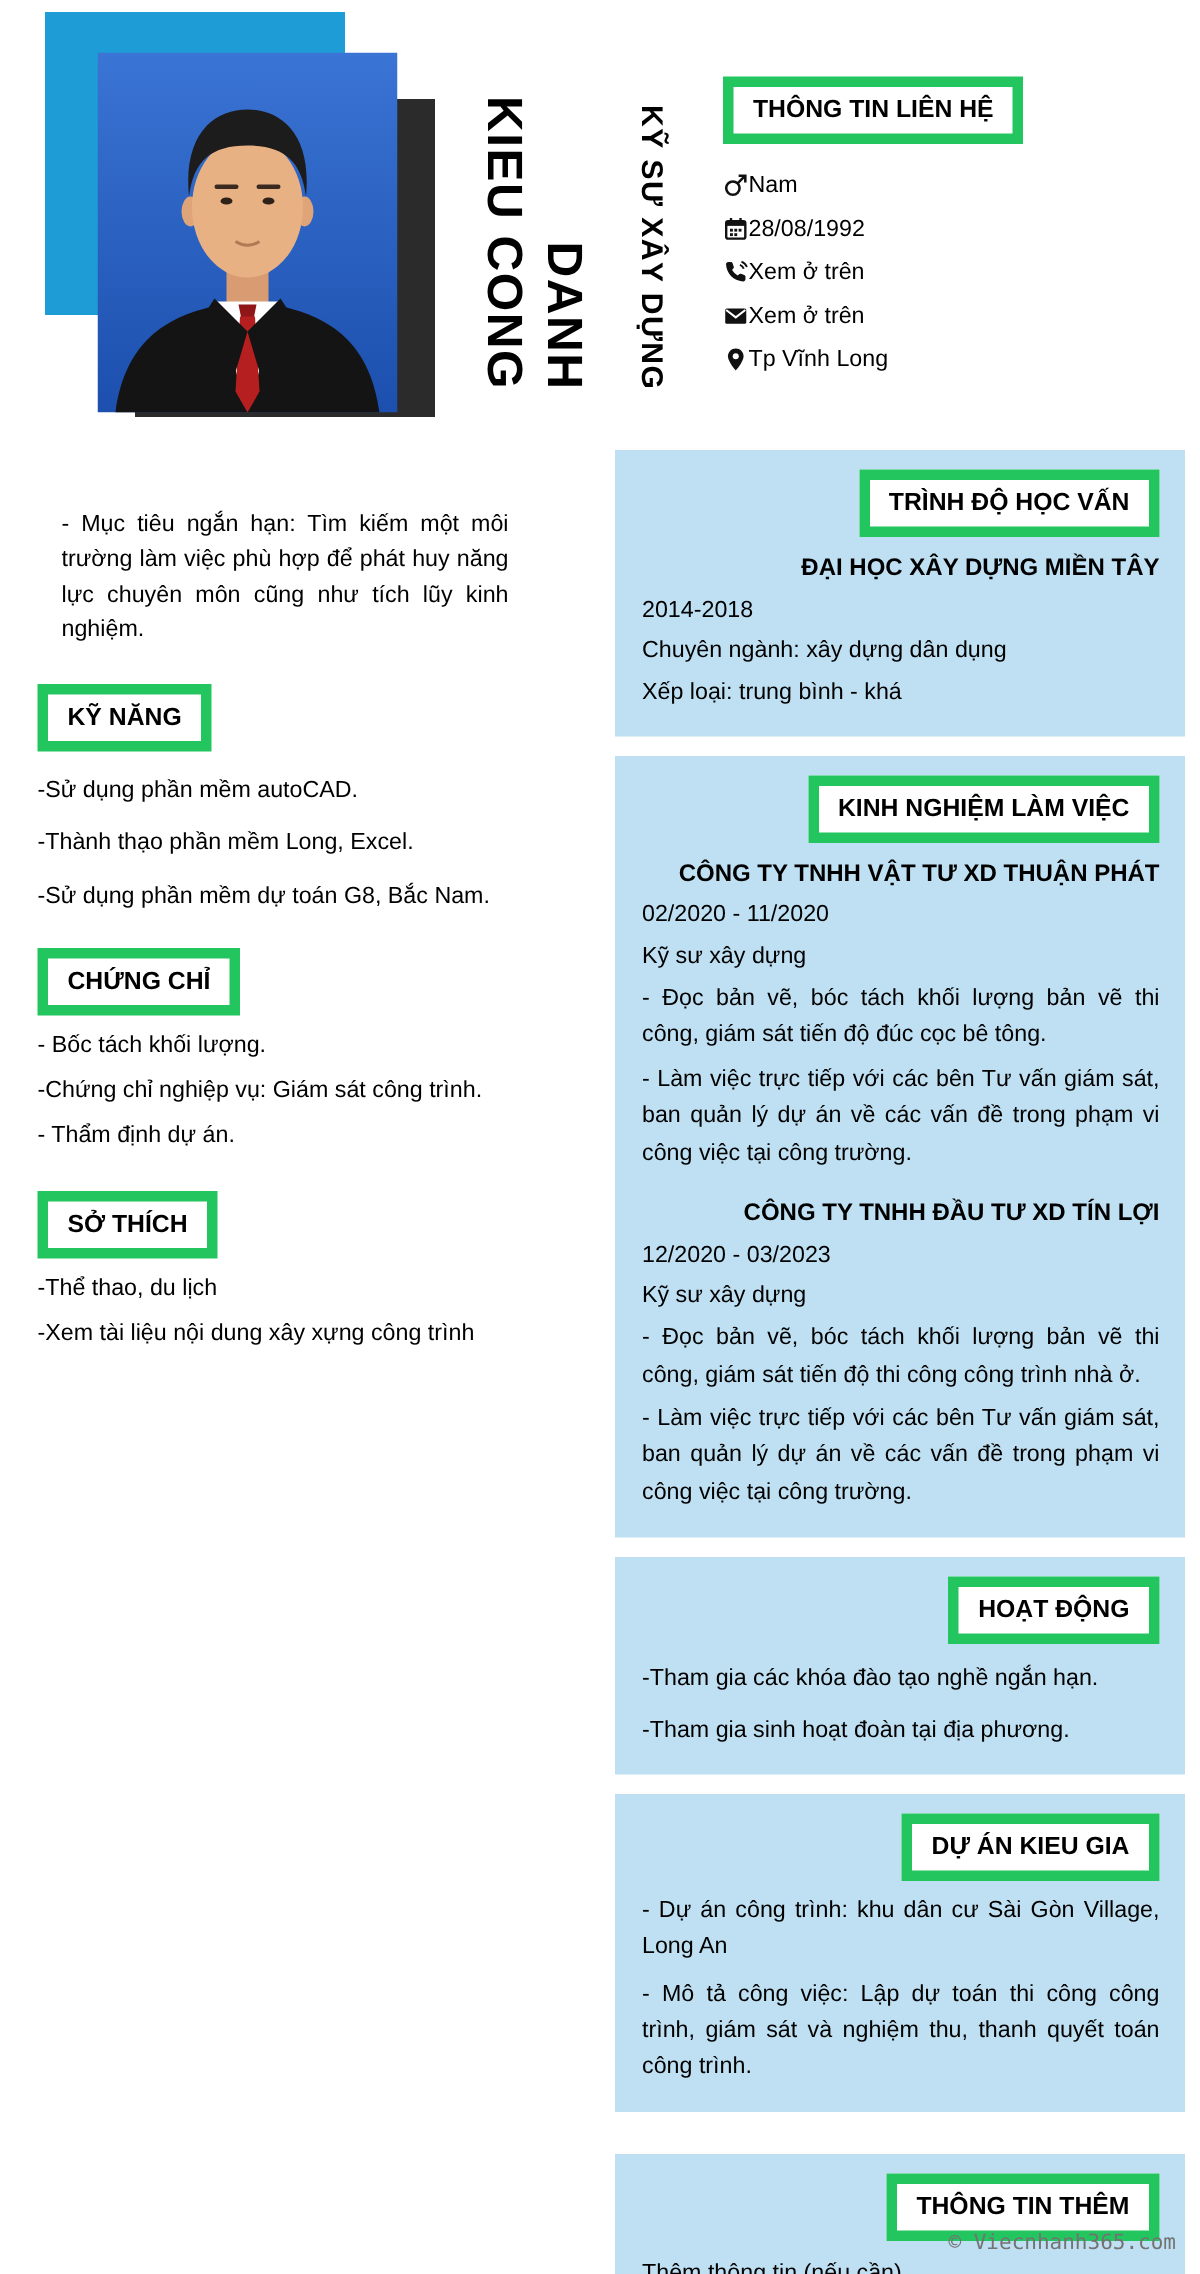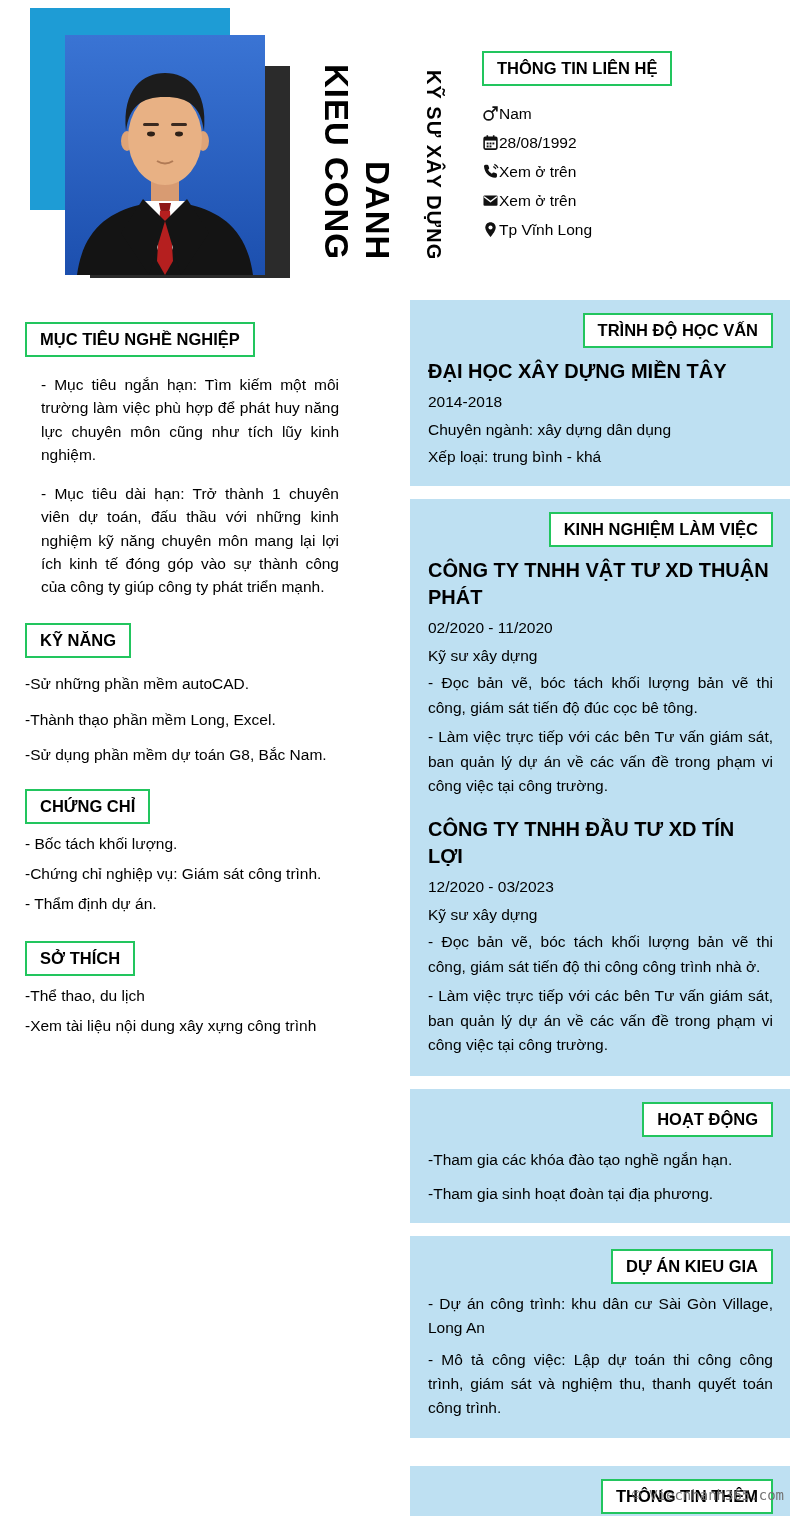--- a/index.html
+++ b/index.html
@@ -23,21 +23,21 @@
   }
   .name-block .nl { display:block; }
   .title-vertical {
     position:absolute; left:422px; top:66px; height:194px;
     writing-mode:vertical-lr; text-align:end;
     font-weight:700; font-size:20px; letter-spacing:1px;
   }
 
   
   .box-heading {
-    display:inline-block; background:#fff; border:2px solid #22c55e;
+    display:inline-block; background:#fff; border:7px solid #22c55e;
     padding:6px 13px; font-weight:700; font-size:16.5px; white-space:nowrap;
   }
 
   
   .contact { position:absolute; left:482px; top:51px; width:250px; }
   .contact-list { margin-top:13px; }
   .contact-row { display:flex; align-items:center; height:29px; font-size:15.5px; }
   .cicon { width:17px; height:17px; flex:0 0 17px; }
   .cicon svg { display:block; width:17px; height:17px; }
 
@@ -49,21 +49,21 @@
   .body-text p { margin:16px; }
   .list-loose p { margin:16px 0 0; line-height:1.25; }
   .list-tight { margin-top:8px; }
   .list-tight p { margin:6px 0 0; line-height:1.55; text-align:justify; }
 
   
   .right-col { position:absolute; left:410px; top:300px; width:380px; display:flex; flex-direction:column; gap:13px; }
   .blue-box { background:#BEE0F2; padding:13px 17px 18px 18px; font-size:15.5px; }
   .blue-box.more { margin-top:15px; }
   .head-row { text-align:right; margin-bottom:4px; }
-  .edu-school, .job-company { font-weight:700; margin-top:10px; font-size:20px; line-height:1.35; }
+  .edu-school, .job-company { font-weight:700; margin-top:10px; font-size:16px; line-height:1.35;text-align:right; }
   .edu-line, .job-line { margin-top:6px; line-height:1.4; }
   .jbullet { margin:5px 0 0; text-align:justify; line-height:1.58; }
   .job + .job { margin-top:17px; }
   .act-line { margin:11px 0 0; line-height:1.5; }
   .proj-line { margin:8px 0 0; text-align:justify; line-height:1.55; }
   .more-note { margin-top:13px; }
 
   
   .footer {
     position:absolute; right:16px; top:1487px;
@@ -165,31 +165,29 @@
             </svg>
         </span>
         <span>Tp Vĩnh Long</span>
       </div>
     </div>
   </div>
 
   <div class="left-col">
 
     <section class="sec">
-      <div class="box-heading">MỤC TIÊU NGHỀ NGHIỆP</div>
       <div class="body-text">
         <p>- Mục tiêu ngắn hạn: Tìm kiếm một môi trường làm việc phù hợp để phát huy năng lực chuyên môn cũng như tích lũy kinh nghiệm.</p>
-        <p>- Mục tiêu dài hạn: Trở thành 1 chuyên viên dự toán, đấu thầu với những kinh nghiệm kỹ năng chuyên môn mang lại lợi ích kinh tế đóng góp vào sự thành công của công ty giúp công ty phát triển mạnh.</p>
       </div>
     </section>
 
     <section class="sec">
       <div class="box-heading">KỸ NĂNG</div>
       <div class="list-loose">
-        <p>-Sử những phần mềm autoCAD.</p>
+        <p>-Sử dụng phần mềm autoCAD.</p>
         <p>-Thành thạo phần mềm Long, Excel.</p>
         <p>-Sử dụng phần mềm dự toán G8, Bắc Nam.</p>
       </div>
     </section>
 
     <section class="sec">
       <div class="box-heading">CHỨNG CHỈ</div>
       <div class="list-tight">
         <p>- Bốc tách khối lượng.</p>
         <p>-Chứng chỉ nghiệp vụ: Giám sát công trình.</p>

